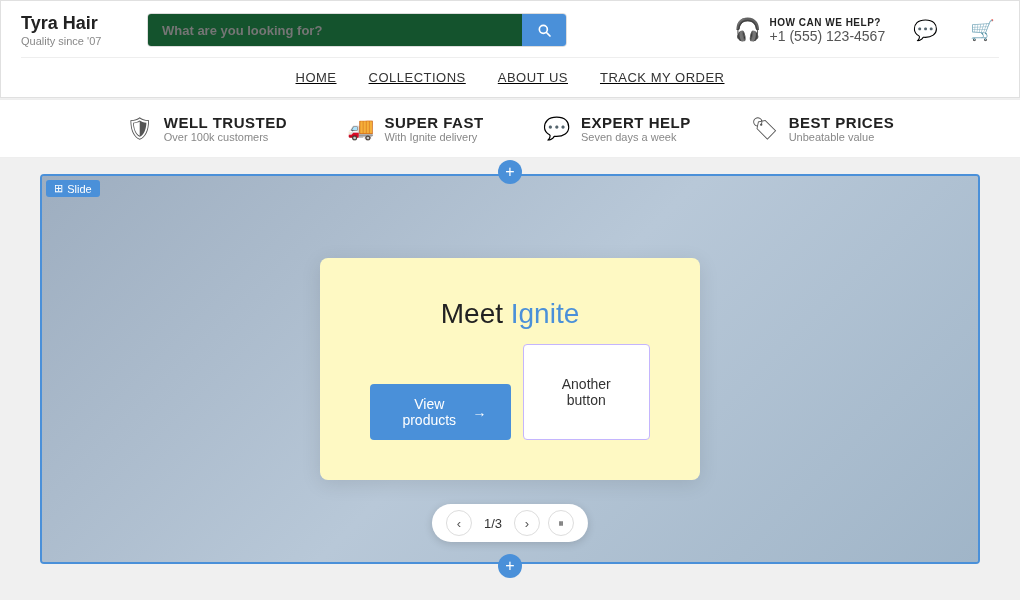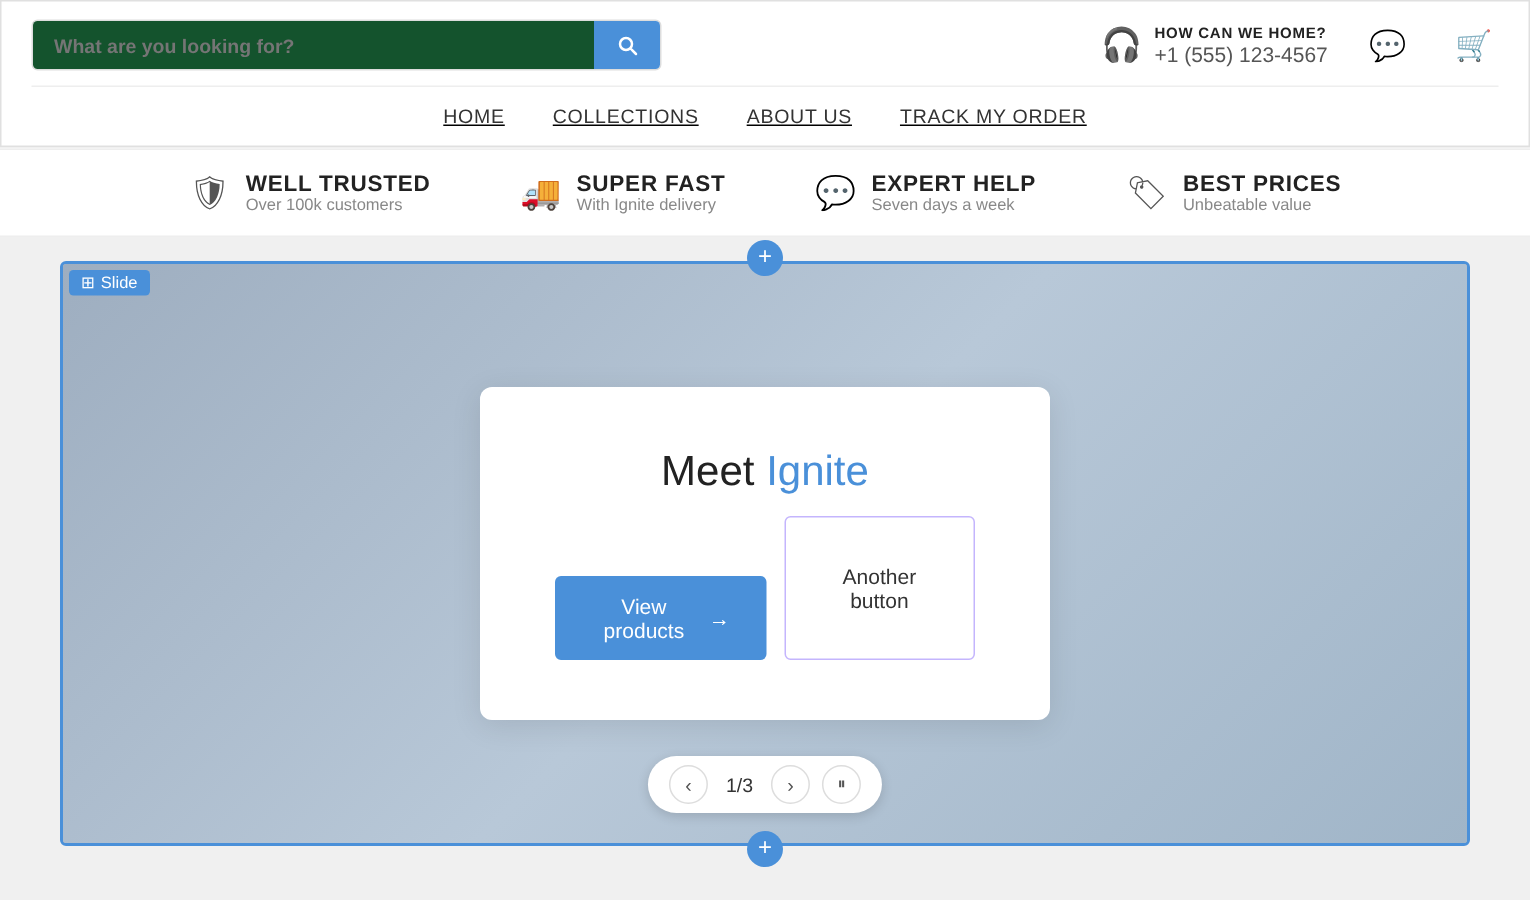--- a/index.html
+++ b/index.html
@@ -279,21 +279,21 @@
     
     .card-overlay {
       position: absolute;
       inset: 0;
       display: flex;
       align-items: center;
       justify-content: center;
     }
 
     .promo-card {
-      background: #ffffff;
+      background: #fef9c3;
       border-radius: 8px;
       padding: 40px 50px;
       text-align: center;
       box-shadow: 0 4px 20px rgba(0,0,0,0.1);
       max-width: 380px;
       width: 100%;
     }
 
     .promo-title {
       font-size: 28px;
@@ -399,35 +399,39 @@
     }
   </style>
 </head>
 <body>
 
 <div class="page-wrapper">
 
   <div class="header">
     <div class="header-top">
 
+      <div class="brand">
+        <div class="brand-name">Tyra Hair</div>
+        <div class="brand-tagline">Quality since '07</div>
+      </div>
 
       <div class="search-bar">
         <input class="search-input" type="text" placeholder="What are you looking for?" style="">
         <button class="search-btn">
           <svg class="search-icon-svg" viewBox="0 0 24 24">
             <path d="M21 21l-4.35-4.35M17 11A6 6 0 1 1 5 11a6 6 0 0 1 12 0z" stroke="#fff" stroke-width="2.5" fill="none" stroke-linecap="round"></path>
           </svg>
         </button>
       </div>
 
       <div class="header-actions">
         <div class="help-section">
           <span class="help-icon">🎧</span>
           <div class="help-text">
-            <span class="help-label">HOW CAN WE HOME?</span>
+            <span class="help-label">HOW CAN WE HELP?</span>
             <span class="help-phone">+1 (555) 123-4567</span>
           </div>
         </div>
         <button class="icon-btn">💬</button>
         <button class="icon-btn">🛒</button>
       </div>
     </div>
 
     <nav class="nav">
       <a class="nav-item" href="#">HOME</a>

